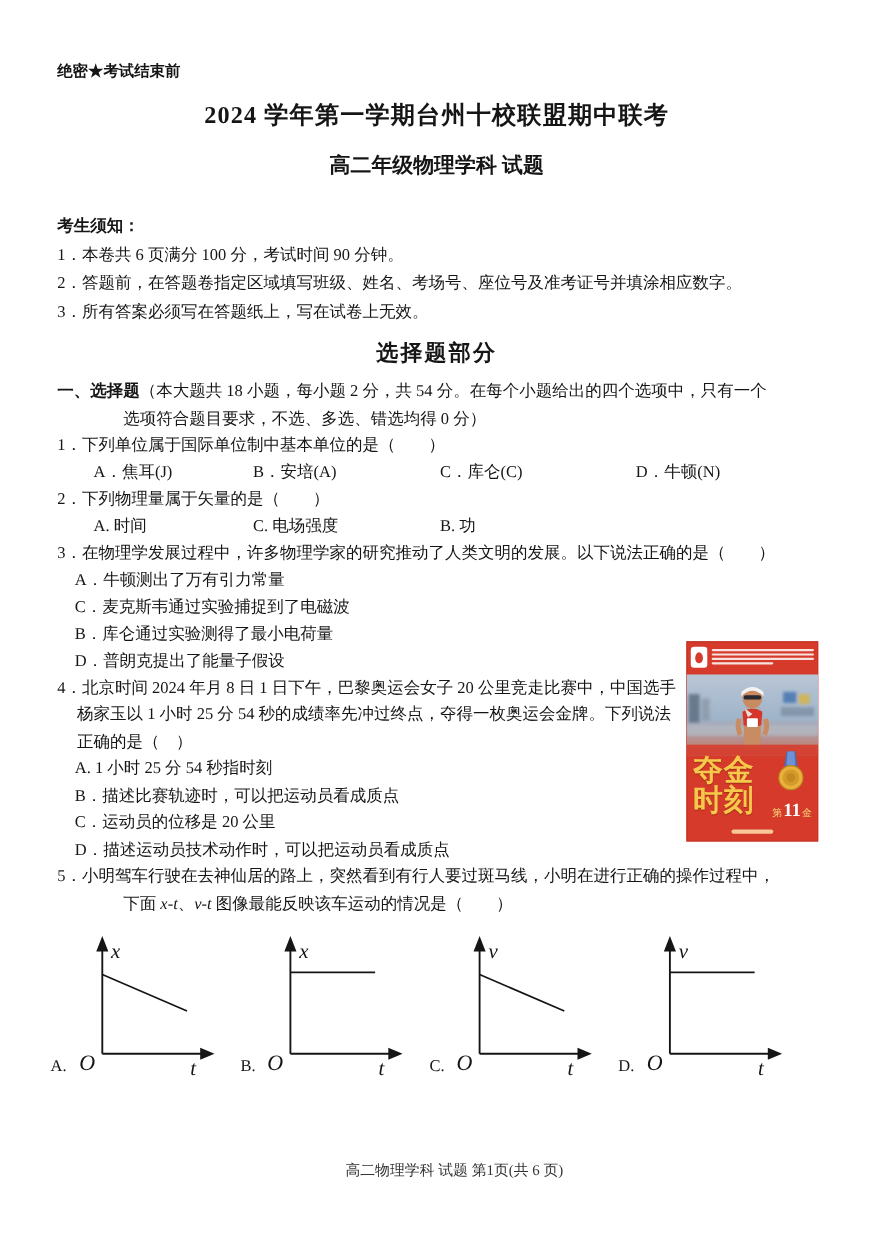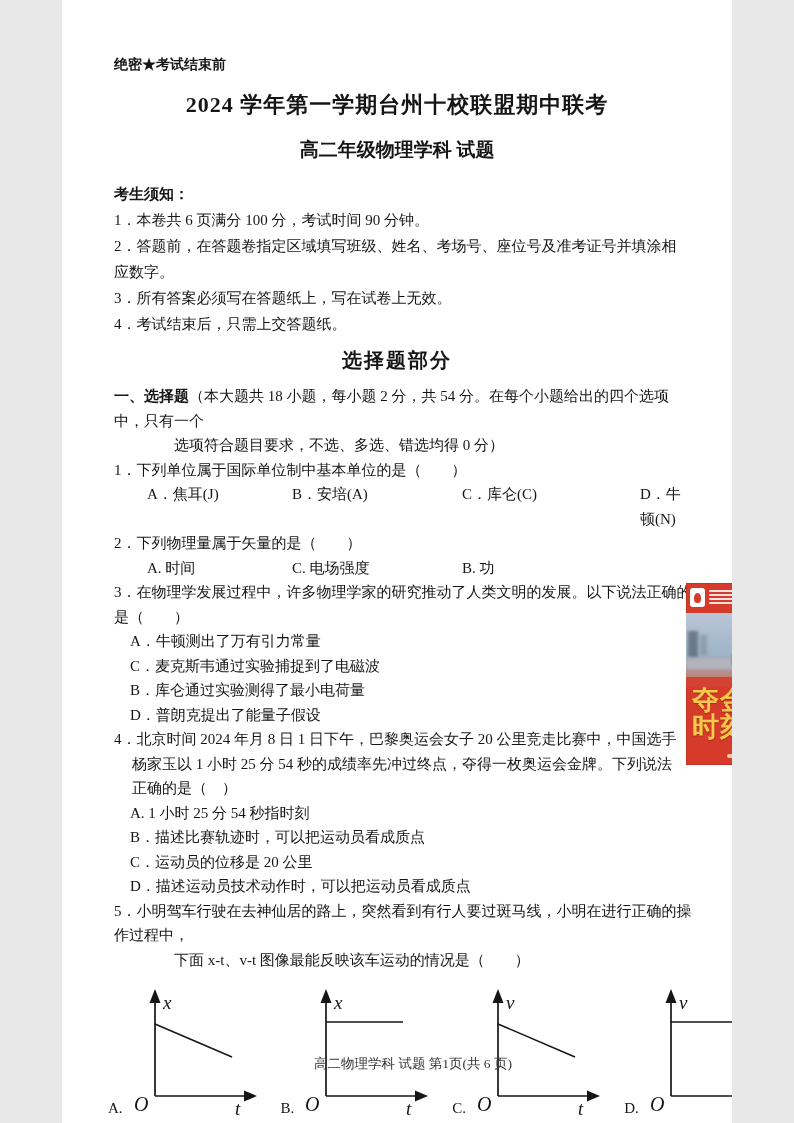--- a/index.html
+++ b/index.html
@@ -1,19 +1,19 @@
 <!DOCTYPE html>
 <html><head>
 <meta charset="utf-8">
 <style>
   * { margin:0; padding:0; box-sizing:border-box; }
   html,body { background:#e8e8e8; }
   .page {
     position:relative;
-    width:670px; height:1123px;
+    width:794px; height:1123px;
     margin:0 auto;
     background:#ffffff;
     font-family:"Liberation Serif","DejaVu Serif",serif;
     color:#151515;
     overflow:hidden;
   }
   .security {
     margin:56px 0 0 52px;
     font-size:14px; font-weight:bold;
   }
@@ -22,21 +22,21 @@
     text-align:center;
     font-size:22px; font-weight:bold;
     letter-spacing:1px;
   }
   .subtitle {
     margin-top:17px;
     text-align:center;
     font-size:19px; font-weight:bold;
   }
   .notice {
-    margin:18px 44px 0 52px;
+    margin:30px 44px 0 52px;
     font-size:15px; line-height:26px;
   }
   .notice-heading { font-weight:bold; }
   .section-heading {
     margin-top:10px;
     text-align:center;
     font-size:20px; font-weight:bold;
     letter-spacing:2px;
   }
   .qarea {
@@ -45,21 +45,21 @@
   }
   .intro-label { font-weight:bold; }
   .indent-2 { padding-left:60px; }
   .opt-grid {
     display:grid;
     grid-template-columns:145px 170px 178px 1fr;
     padding-left:33px;
   }
   .opt-stack { padding-left:16px; }
   .q4-indent { padding-left:18px; }
-  .italic { }
+  .italic { font-style:italic; }
   .poster {
     position:absolute;
     left:624px; top:583px;
     width:120px; height:182px;
     background:#d53a2a;
     box-shadow:0 0 0 1px #c23325 inset;
     overflow:hidden;
   }
   .poster-header {
     display:flex; align-items:flex-start;
@@ -132,21 +132,20 @@
   <div class="security">绝密★考试结束前</div>
 
   <div class="title">2024 学年第一学期台州十校联盟期中联考</div>
   <div class="subtitle">高二年级物理学科 试题</div>
 
   <div class="notice">
     <div class="notice-heading">考生须知：</div>
     <div class="notice-item">1．本卷共 6 页满分 100 分，考试时间 90 分钟。</div>
     <div class="notice-item">2．答题前，在答题卷指定区域填写班级、姓名、考场号、座位号及准考证号并填涂相应数字。</div>
     <div class="notice-item">3．所有答案必须写在答题纸上，写在试卷上无效。</div>
-    <div class="notice-item">4．考试结束后，只需上交答题纸。</div>
   </div>
 
   <div class="section-heading">选择题部分</div>
 
   <div class="qarea">
     <div>
       <span class="intro-label">一、选择题</span><span>（本大题共 18 小题，每小题 2 分，共 54 分。在每个小题给出的四个选项中，只有一个</span>
     </div>
     <div class="indent-2">选项符合题目要求，不选、多选、错选均得 0 分）</div>
 

